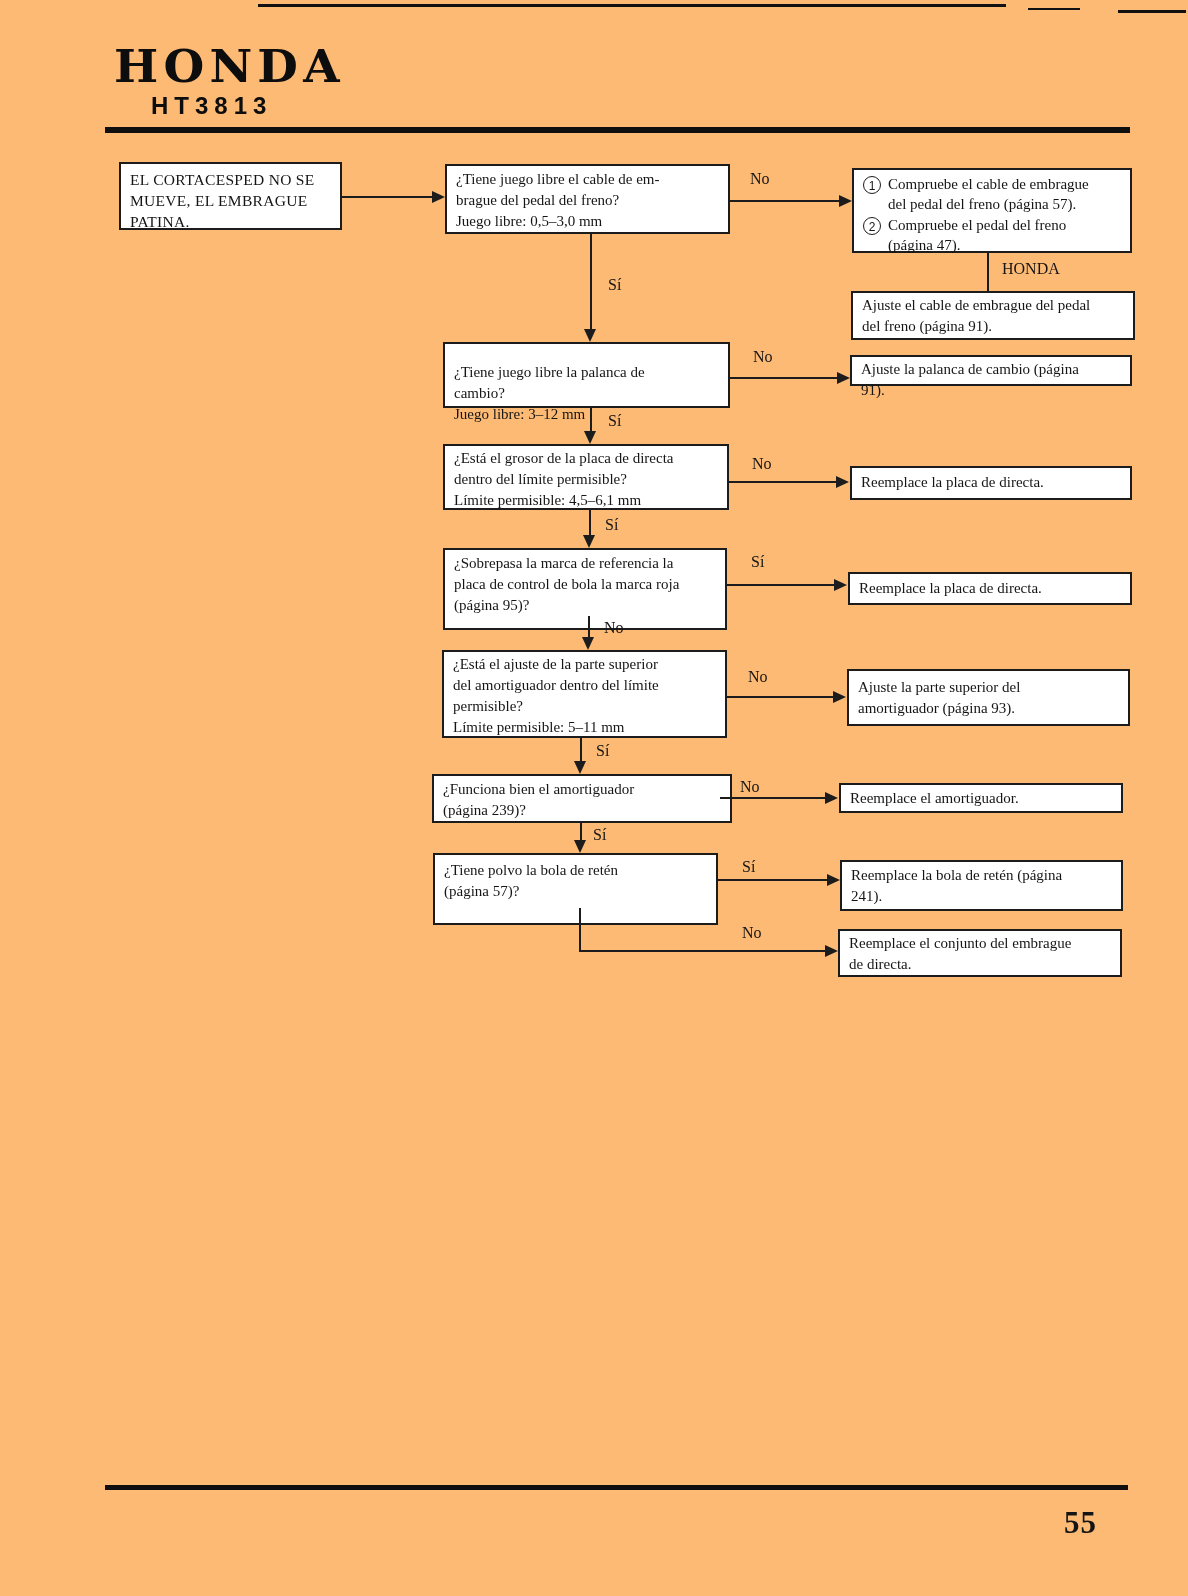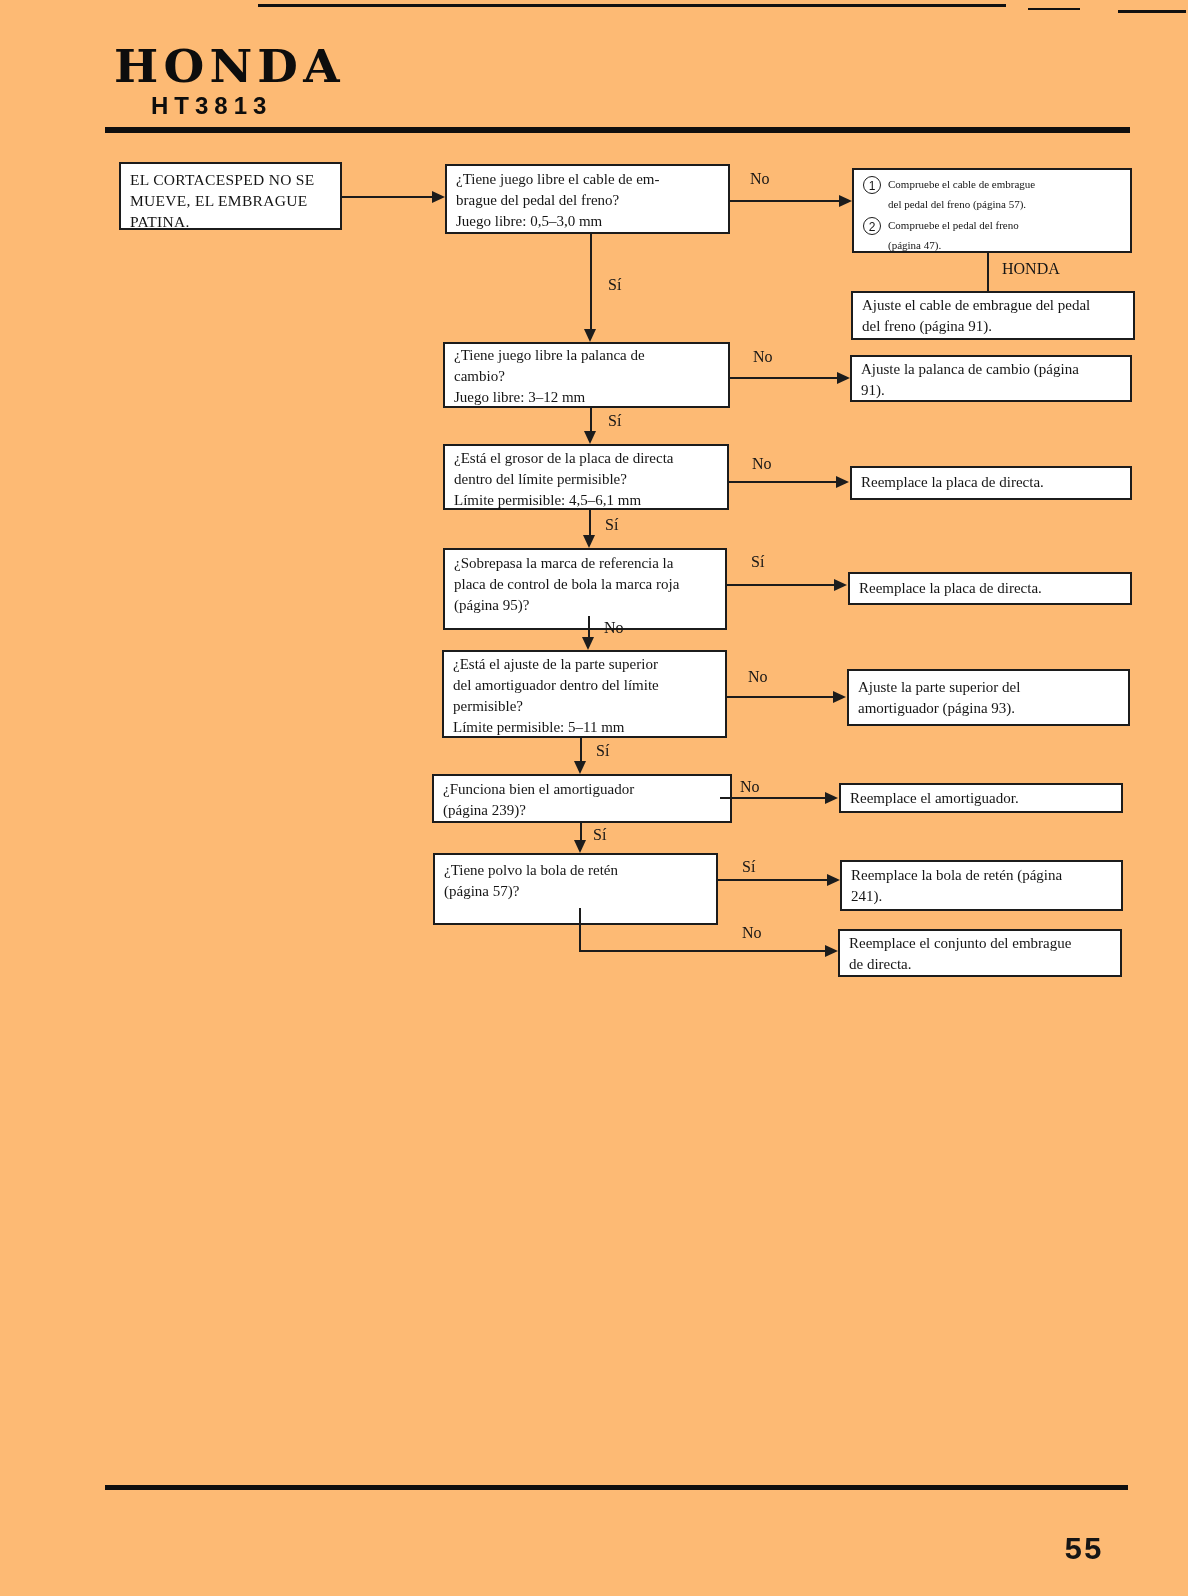--- a/index.html
+++ b/index.html
@@ -47,26 +47,26 @@
   .elabel{font-size:16px;line-height:18px;}
   
   .num-item{display:flex;gap:7px;margin:1px 0;}
   .num-circle{
     flex:0 0 auto;width:18px;height:18px;margin-top:2px;
     border:1.5px solid #1c1c1c;border-radius:50%;
     font-family:"Liberation Sans",sans-serif;
     font-size:12px;line-height:18px;text-align:center;
     box-sizing:border-box;
   }
-  .num-text{font-size:11px;line-height:20px;}
+  .num-text{font-size:15px;line-height:20px;}
   
   .page-num{
     left:1064px;top:1505px;
-    font-family:Liberation Mono, monospace;
-    font-weight:bold;font-size:31px;letter-spacing:1px;margin-top:28px;
+    font-family:Liberation Serif, serif;
+    font-weight:bold;font-size:31px;letter-spacing:1px;
   }
   .artifact{background:#111;}
 </style>
 </head>
 <body>
 
 <div class="page">
 
   <div class="abs artifact" style="left:258px;top:4px;width:748px;height:3px;"></div>
   <div class="abs artifact" style="left:1028px;top:8px;width:52px;height:2px;"></div>
@@ -80,21 +80,21 @@
     <span class="pre">EL CORTACESPED NO SE
 MUEVE, EL EMBRAGUE
 PATINA.</span>
   </div>
 
   <div class="abs box" style="left:445px;top:164px;width:285px;height:70px;padding-top:3px;">
     <span class="pre">¿Tiene juego libre el cable de em-
 brague del pedal del freno?
 Juego libre: 0,5–3,0 mm</span>
   </div>
-  <div class="abs box" style="left:443px;top:342px;width:287px;height:66px;padding-top:1px;">
+  <div class="abs box" style="left:443px;top:342px;width:287px;height:66px;padding-top:18px;">
     <span class="pre">¿Tiene juego libre la palanca de
 cambio?
 Juego libre: 3–12 mm</span>
   </div>
   <div class="abs box" style="left:443px;top:444px;width:286px;height:66px;padding-top:2px;">
     <span class="pre">¿Está el grosor de la placa de directa
 dentro del límite permisible?
 Límite permisible: 4,5–6,1 mm</span>
   </div>
   <div class="abs box" style="left:443px;top:548px;width:284px;height:82px;padding-top:3px;">
@@ -126,21 +126,21 @@
     <div class="num-item">
       <span class="num-circle">2</span>
       <span class="num-text pre">Compruebe el pedal del freno
 (página 47).</span>
     </div>
   </div>
   <div class="abs box" style="left:851px;top:291px;width:284px;height:49px;padding-top:2px;">
     <span class="pre">Ajuste el cable de embrague del pedal
 del freno (página 91).</span>
   </div>
-  <div class="abs box" style="left:850px;top:355px;width:282px;height:47px;padding-top:2px;">
+  <div class="abs box" style="left:850px;top:355px;width:282px;height:31px;padding-top:2px;">
     <span class="pre">Ajuste la palanca de cambio (página
 91).</span>
   </div>
   <div class="abs box" style="left:850px;top:466px;width:282px;height:34px;padding-top:4px;">
     <span class="pre">Reemplace la placa de directa.</span>
   </div>
   <div class="abs box" style="left:848px;top:572px;width:284px;height:33px;padding-top:4px;">
     <span class="pre">Reemplace la placa de directa.</span>
   </div>
   <div class="abs box" style="left:847px;top:669px;width:283px;height:57px;padding-top:6px;">

